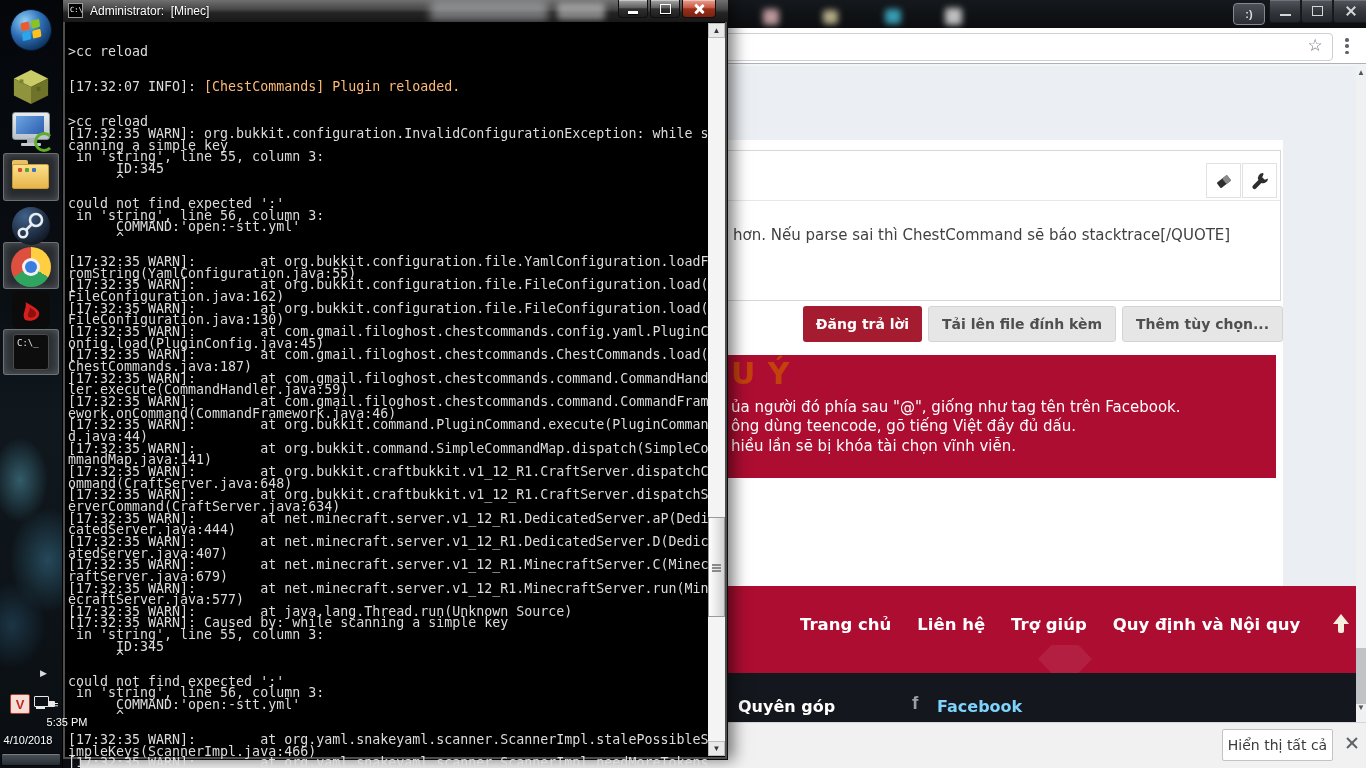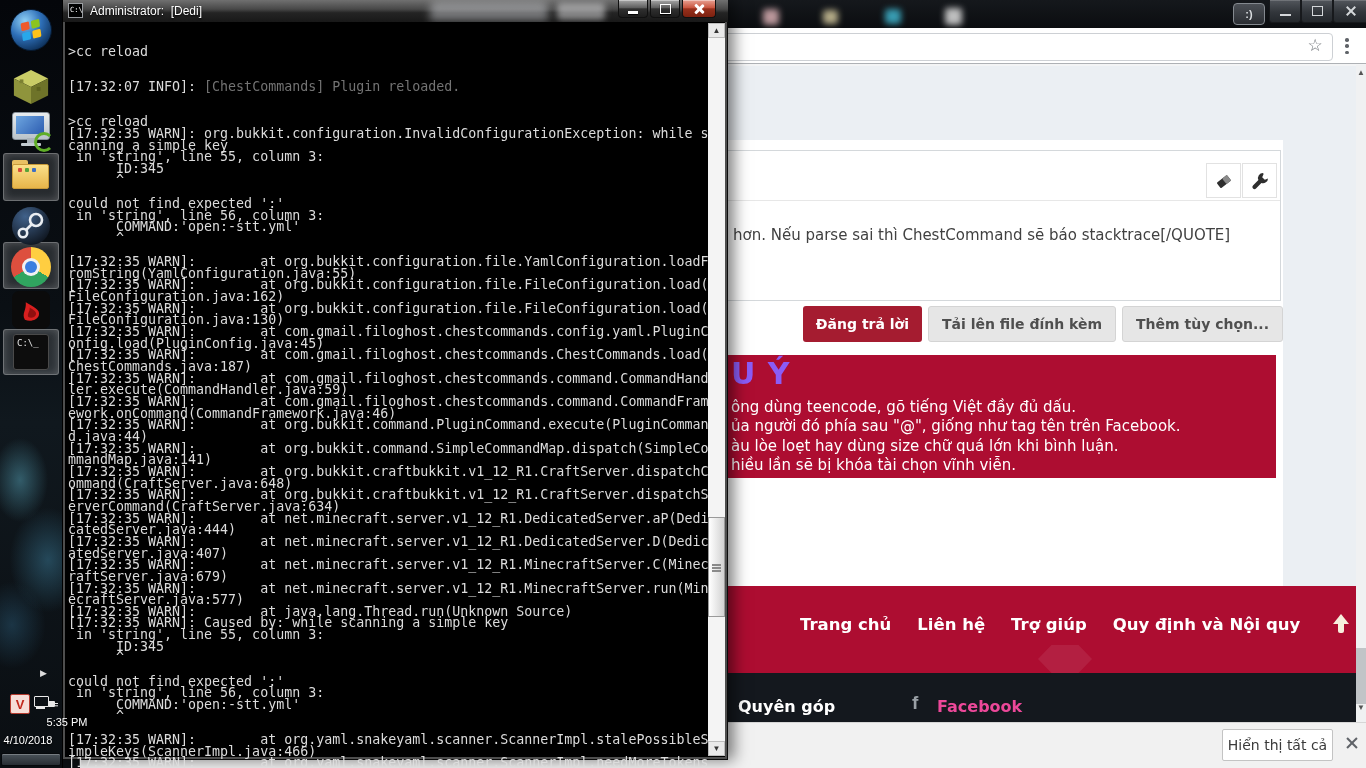--- a/index.html
+++ b/index.html
@@ -47,36 +47,36 @@
   .tb-eraser{left:1206px;} .tb-wrench{left:1242px;}
   .editortext{left:733px;top:226px;font-size:15px;color:#414141;}
 
   .replyrow{left:780px;top:306px;width:503px;height:36px;display:flex;justify-content:flex-end;gap:6px;}
   .rbtn{height:36px;display:flex;align-items:center;padding:0 13px;font-size:14px;font-weight:bold;
         border-radius:3px;box-sizing:border-box;}
   .rbtn-post{background:#a51c30;color:#fff;}
   .rbtn-gray{background:#e6e6e6;color:#4f4f4f;border:1px solid #d4d4d4;}
 
   .banner{left:612px;top:355px;width:664px;height:123px;background:#ad0d31;}
-  .banner-h{left:731px;top:356px;color:#8b5cf6;font-size:30px;font-weight:bold;letter-spacing:1px;}
+  .banner-h{left:731px;top:356px;color:#c2410c;font-size:30px;font-weight:bold;letter-spacing:1px;}
   .banner-lines{left:731px;top:398px;color:#fff;font-size:15px;line-height:19.4px;}
 
   .redfooter{left:80px;top:586px;width:1286px;height:87px;background:#ad0d31;}
   .footnav{left:800px;top:614px;display:flex;gap:26px;align-items:center;color:#fff;font-size:16.5px;font-weight:bold;}
   .uparrow{width:18px;height:20px;position:relative;margin-left:6px;}
   .uparrow .tri{position:absolute;left:1px;top:0;width:0;height:0;
     border-left:8px solid transparent;border-right:8px solid transparent;border-bottom:10px solid #f7efdd;}
   .uparrow .stem{position:absolute;left:6px;top:9px;width:6px;height:10px;background:#f7efdd;border-radius:0 0 2px 2px;}
   .hexlogo{left:1038px;top:645px;width:54px;height:28px;background:rgba(255,255,255,.08);
            clip-path:polygon(25% 0,75% 0,100% 50%,75% 100%,25% 100%,0 50%);}
 
   .darkfooter{left:80px;top:673px;width:1286px;height:49px;background:#14181e;}
   .donate{left:738px;top:697px;color:#fff;font-size:16px;font-weight:bold;}
   .fico{left:912px;top:692px;color:#9aa0a6;font-size:19px;font-weight:bold;}
-  .fblabel{left:937px;top:697px;color:#ec4899;font-size:16px;font-weight:bold;}
+  .fblabel{left:937px;top:697px;color:#7dd3fc;font-size:16px;font-weight:bold;}
 
   .dlbar{left:80px;top:722px;width:1286px;height:46px;background:#f1f1f1;border-top:1px solid #d6d6d6;box-sizing:border-box;}
   .showall{left:1222px;top:729px;width:111px;height:32px;background:#fff;border:1px solid #c3c3c3;border-radius:2px;
            display:flex;align-items:center;justify-content:center;font-size:14px;color:#3a3a3a;box-sizing:border-box;}
   .dlclose{left:1343px;top:734px;width:18px;height:18px;position:absolute;}
   .dlclose::before,.dlclose::after{content:"";position:absolute;left:8px;top:2px;width:2px;height:14px;background:#5f6368;}
   .dlclose::before{transform:rotate(45deg);} .dlclose::after{transform:rotate(-45deg);}
 
   .pgscroll{left:1356px;top:65px;width:10px;height:657px;background:#f0f1f2;}
   .pg-up{left:1356px;top:68px;width:10px;text-align:center;font-size:8px;color:#555;}
@@ -101,21 +101,21 @@
   .cb-close{left:682px;width:34px;background:linear-gradient(#e9a192,#c95640 45%,#97301c 52%,#7c2110);}
   .cgl-min{width:10px;height:3px;background:#fff;margin-top:7px;box-shadow:0 1px 1px #000;}
   .cgl-max{width:9px;height:8px;border:1.5px solid #fff;box-shadow:0 1px 1px #000;}
   .cgl-x{position:relative;width:12px;height:12px;}
   .cgl-x::before,.cgl-x::after{content:"";position:absolute;left:5px;top:0;width:2.5px;height:12px;background:#fff;border-radius:1px;}
   .cgl-x::before{transform:rotate(45deg);} .cgl-x::after{transform:rotate(-45deg);}
 
   .c-body{left:65px;top:22px;width:660px;height:735px;background:#000;overflow:hidden;}
   .ctext{left:68px;top:23px;width:642px;font-family:"DejaVu Sans Mono",monospace;
          font-size:13.3px;line-height:11.65px;color:#dcdcdc;white-space:pre;}
-  .ctext .green{color:#737373;}
+  .ctext .green{color:#fdba74;}
 
   .cscroll{left:708px;top:23px;width:17px;height:733px;background:#f4f4f4;}
   .cs-up{left:708px;top:23px;width:17px;height:15px;background:#e9e9e9;border:1px solid #bdbdbd;box-sizing:border-box;
          text-align:center;font-size:8px;line-height:13px;color:#333;}
   .cs-down{left:708px;top:741px;width:17px;height:15px;background:#e9e9e9;border:1px solid #bdbdbd;box-sizing:border-box;
          text-align:center;font-size:8px;line-height:13px;color:#333;}
   .cs-thumb{left:708px;top:517px;width:17px;height:100px;border:1px solid #9a9a9a;box-sizing:border-box;
          background:linear-gradient(90deg,#ffffff,#d2d2d2);}
   .cs-grip{position:absolute;left:3px;top:46px;width:9px;height:1.5px;background:#8a8a8a;box-shadow:0 3px 0 #8a8a8a,0 6px 0 #8a8a8a;}
 
@@ -222,23 +222,22 @@
       <div class="rbtn rbtn-post vn">Đăng trả lời</div>
       <div class="rbtn rbtn-gray vn">Tải lên file đính kèm</div>
       <div class="rbtn rbtn-gray vn">Thêm tùy chọn...</div>
     </div>
 
     <div class="abs editortext vn">hơn. Nếu parse sai thì ChestCommand sẽ báo stacktrace[/QUOTE]</div>
 
     <div class="abs banner"></div>
     <div class="abs banner-h vn">U Ý</div>
     <div class="abs banner-lines vn">
+      <div>ủa người đó phía sau "@", giống như tag tên trên Facebook.</div>
       <div>ông dùng teencode, gõ tiếng Việt đầy đủ dấu.</div>
-      <div>ủa người đó phía sau "@", giống như tag tên trên Facebook.</div>
-      <div>àu lòe loẹt hay dùng size chữ quá lớn khi bình luận.</div>
       <div>hiều lần sẽ bị khóa tài chọn vĩnh viễn.</div>
     </div>
 
     <div class="abs redfooter"></div>
     <div class="abs hexlogo"></div>
     <div class="abs footnav vn">
       <span>Trang chủ</span>
       <span>Liên hệ</span>
       <span>Trợ giúp</span>
       <span>Quy định và Nội quy</span>
@@ -263,21 +262,21 @@
     <div class="abs pg-down">▼</div>
   </div>
 
   <div class="console">
     <div class="abs c-frame"></div>
     <div class="abs c-title">
       <div class="abs c-ghost1" style="left:368px;"></div>
       <div class="abs c-ghost2" style="left:495px;"></div>
     </div>
     <div class="abs c-ico">C:\</div>
-    <div class="abs c-titletext">Administrator:  [Dedi]</div>
+    <div class="abs c-titletext">Administrator:  [Minec]</div>
     <div class="abs cbtn cb-min">
         <span class="cgl-min"></span>
       </div>
     <div class="abs cbtn cb-max">
         <span class="cgl-max"></span>
       </div>
     <div class="abs cbtn cb-close">
         <span class="cgl-x"></span>
       </div>
 

